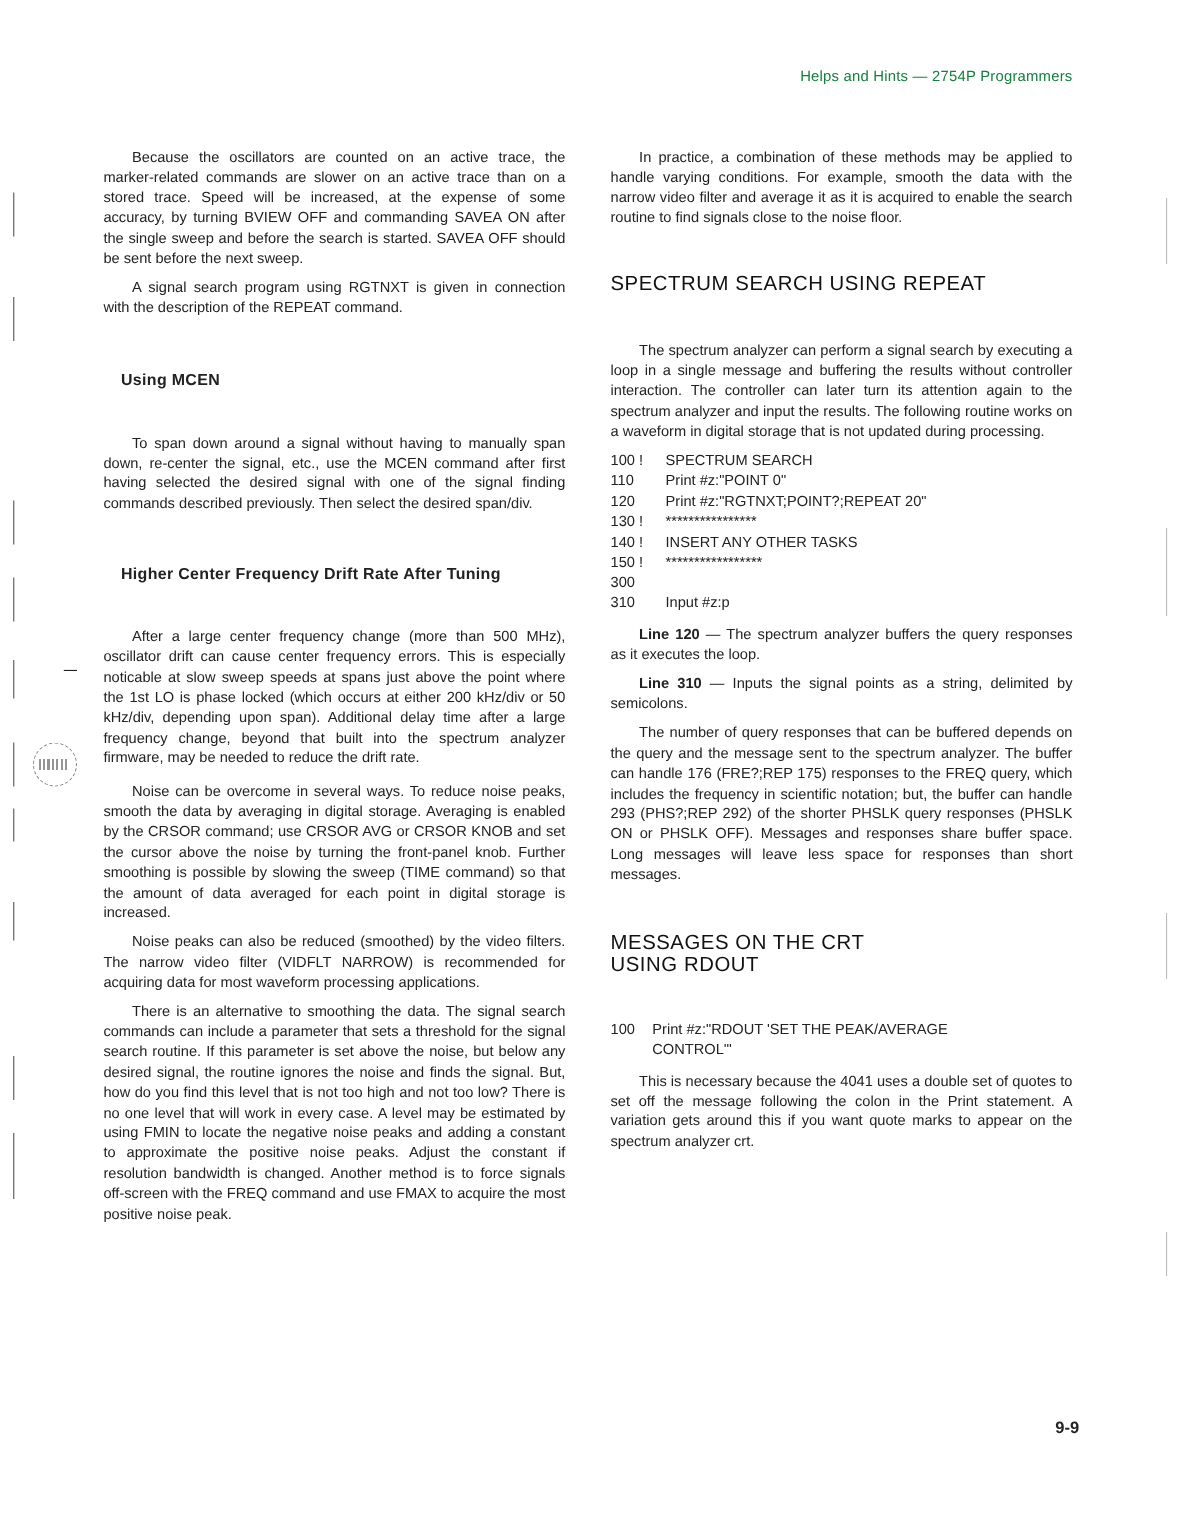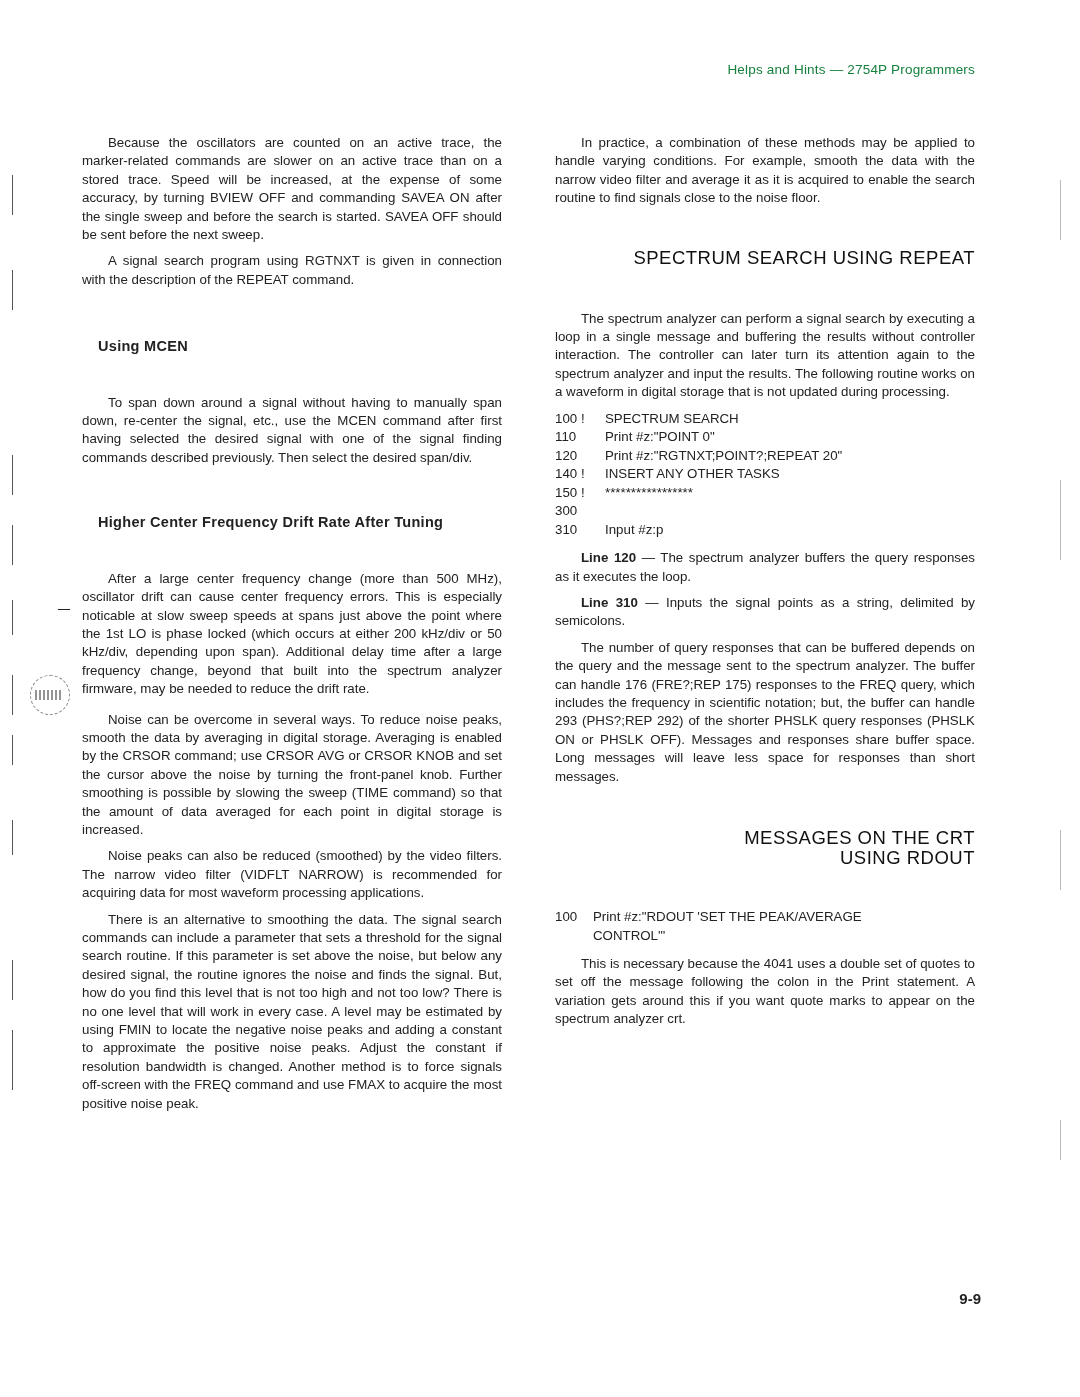--- a/index.html
+++ b/index.html
@@ -8,28 +8,28 @@
     font-family: "Liberation Sans", sans-serif; color: #1a1a1a;
   }
   .page-header {
     position: absolute; top: 62px; right: 105px;
     font-size: 13.5px; letter-spacing: 0.2px; color: #15803d;
   }
   .col {
     position: absolute; width: 420px; font-size: 13.3px; line-height: 18.4px;
     text-align: justify; color: #222;
   }
-  .col-left { left: 82px; top: 134px; }
+  .col-left { left: 94px; top: 134px; }
   .col-right { left: 555px; top: 134px; }
   p { margin: 0 0 8px 0; text-indent: 26px; }
   h3.sub {
     font-size: 14.5px; font-weight: bold; margin: 16px; color: #222; letter-spacing: 0.3px;
   }
   h2.major {
-    font-size: 18.5px; font-weight: normal; text-align: right; margin: 0;
+    font-size: 18.5px; font-weight: normal; text-align: left; margin: 0;
     letter-spacing: 0.5px; line-height: 20px; color: #111;
   }
   .code { font-size: 13.3px; line-height: 18.5px; margin: 0 0 10px 0; }
   .code-line { display: flex; white-space: pre; }
   .code-line .ln { width: 50px; flex: none; }
   .code-line .txt { flex: 1; }
   .code-wrap { padding-left: 38px; }
   .bold-lead { font-weight: bold; }
   .page-number {
     position: absolute; right: 99px; top: 1290px; font-size: 15px; font-weight: bold; color: #222;
@@ -89,20 +89,21 @@
   <p>In practice, a combination of these methods may be applied to handle varying conditions. For example, smooth the data with the narrow video filter and average it as it is acquired to enable the search routine to find signals close to the noise floor.</p>
   <div style="height:32px"></div>
   <h2 class="major">SPECTRUM SEARCH USING REPEAT</h2>
   <div style="height:42px"></div>
   <p>The spectrum analyzer can perform a signal search by executing a loop in a single message and buffering the results without controller interaction. The controller can later turn its attention again to the spectrum analyzer and input the results. The following routine works on a waveform in digital storage that is not updated during processing.</p>
 
   <div class="code" id="code-listing">
       <div class="code-line"><span class="ln">100 !</span><span class="txt">SPECTRUM SEARCH</span></div>
       <div class="code-line"><span class="ln">110</span><span class="txt">Print #z:"POINT 0"</span></div>
       <div class="code-line"><span class="ln">120</span><span class="txt">Print #z:"RGTNXT;POINT?;REPEAT 20"</span></div>
+      <div class="code-line"><span class="ln">130 !</span><span class="txt">****************</span></div>
       <div class="code-line"><span class="ln">140 !</span><span class="txt">INSERT ANY OTHER TASKS</span></div>
       <div class="code-line"><span class="ln">150 !</span><span class="txt">*****************</span></div>
       <div class="code-line"><span class="ln">300</span></div>
       <div class="code-line"><span class="ln">310</span><span class="txt">Input #z:p</span></div>
     </div>
 
   <p>
     <span class="bold-lead">Line 120</span><span> — The spectrum analyzer buffers the query responses as it executes the loop.</span>
   </p>
   <p>

